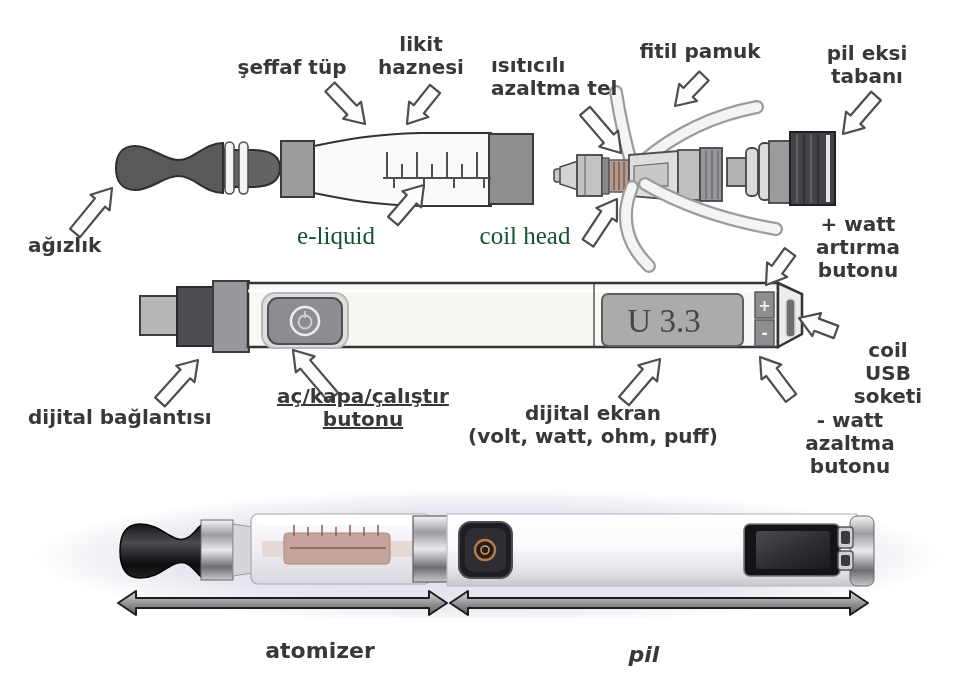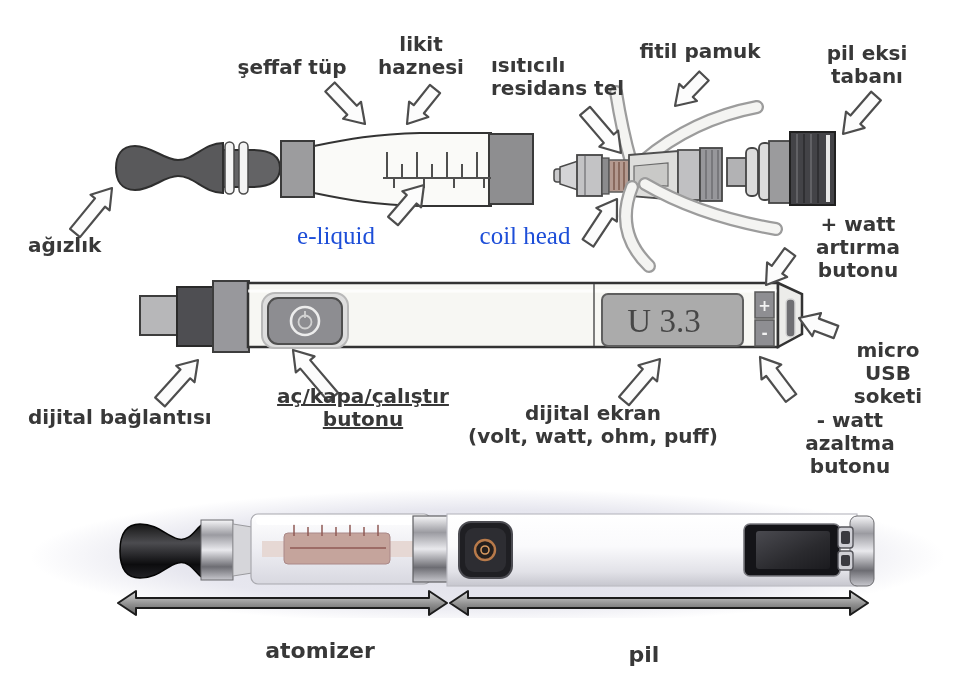--- a/index.html
+++ b/index.html
@@ -2,21 +2,21 @@
 <html><head>
 <meta charset="utf-8">
 <style>
   html,body{margin:0;padding:0;background:#ffffff;}
   .stage{position:relative;width:975px;height:675px;background:#ffffff;overflow:hidden;
          font-family:"DejaVu Sans",sans-serif;}
   .art{position:absolute;left:0;top:0;}
   .lbl{position:absolute;font:bold 20px "DejaVu Sans",sans-serif;color:#383838;
        line-height:1.15;text-align:center;white-space:pre-line;transform:translateX(-50%);}
   .lbl.left{transform:none;text-align:left;}
-  .lbl.serif{font:25px "Liberation Serif",serif;color:#1d4ed8;}
+  .lbl.serif{font:25px "Liberation Serif",serif;color:#14532d;}
   .lbl.big{font:bold 22px "DejaVu Sans",sans-serif;margin-top:16px;}
 </style>
 </head>
 <body>
 
 <div class="stage">
 
 <svg class="art" width="975" height="675" viewBox="0 0 975 675">
   <defs>
     <linearGradient id="gChrome" x1="0" y1="0" x2="0" y2="1">
@@ -241,35 +241,35 @@
     <polygon points="628.9,405.2 652.7,377.5 657.1,381.3 660.0,359.0 638.4,365.3 642.8,369.1 619.1,396.8"></polygon>
     <polygon points="796.2,394.1 776.6,368.1 781.2,364.6 760.0,357.0 761.5,379.5 766.2,376.0 785.8,401.9"></polygon>
   </g>
 </svg>
 
 <div class="lbl left" style="left:28px;top:234px;">ağızlık</div>
 <div class="lbl" style="left:292px;top:56px;">şeffaf tüp</div>
 <div class="lbl" style="left:421px;top:33px;">likit
 haznesi</div>
 <div class="lbl left" style="left:491px;top:54px;">ısıtıcılı
-residans tel</div>
+azaltma tel</div>
 <div class="lbl" style="left:700px;top:40px;">fitil pamuk</div>
 <div class="lbl" style="left:867px;top:42px;">pil eksi
 tabanı</div>
 <div class="lbl serif" style="left:336px;top:222px;">e-liquid</div>
 <div class="lbl serif" style="left:525px;top:222px;">coil head</div>
 
 <div class="lbl" style="left:858px;top:213px;">+ watt artırma
 butonu</div>
-<div class="lbl" style="left:888px;top:339px;">micro USB
+<div class="lbl" style="left:888px;top:339px;">coil USB
 soketi</div>
 <div class="lbl" style="left:850px;top:409px;">- watt azaltma
 butonu</div>
 <div class="lbl left" style="left:28px;top:406px;">dijital bağlantısı</div>
 <div class="lbl" style="left:363px;top:385px;text-decoration:underline;">aç/kapa/çalıştır
 butonu</div>
 <div class="lbl" style="left:593px;top:402px;">dijital ekran
 (volt, watt, ohm, puff)</div>
 
 <div class="lbl big" style="left:320px;top:622px;">atomizer</div>
-<div class="lbl big" style="left:644px;top:626px;">pil</div>
+<div class="lbl big" style="left:644px;top:626px;font-style:italic;">pil</div>
 
 </div>
 
 </body></html>

